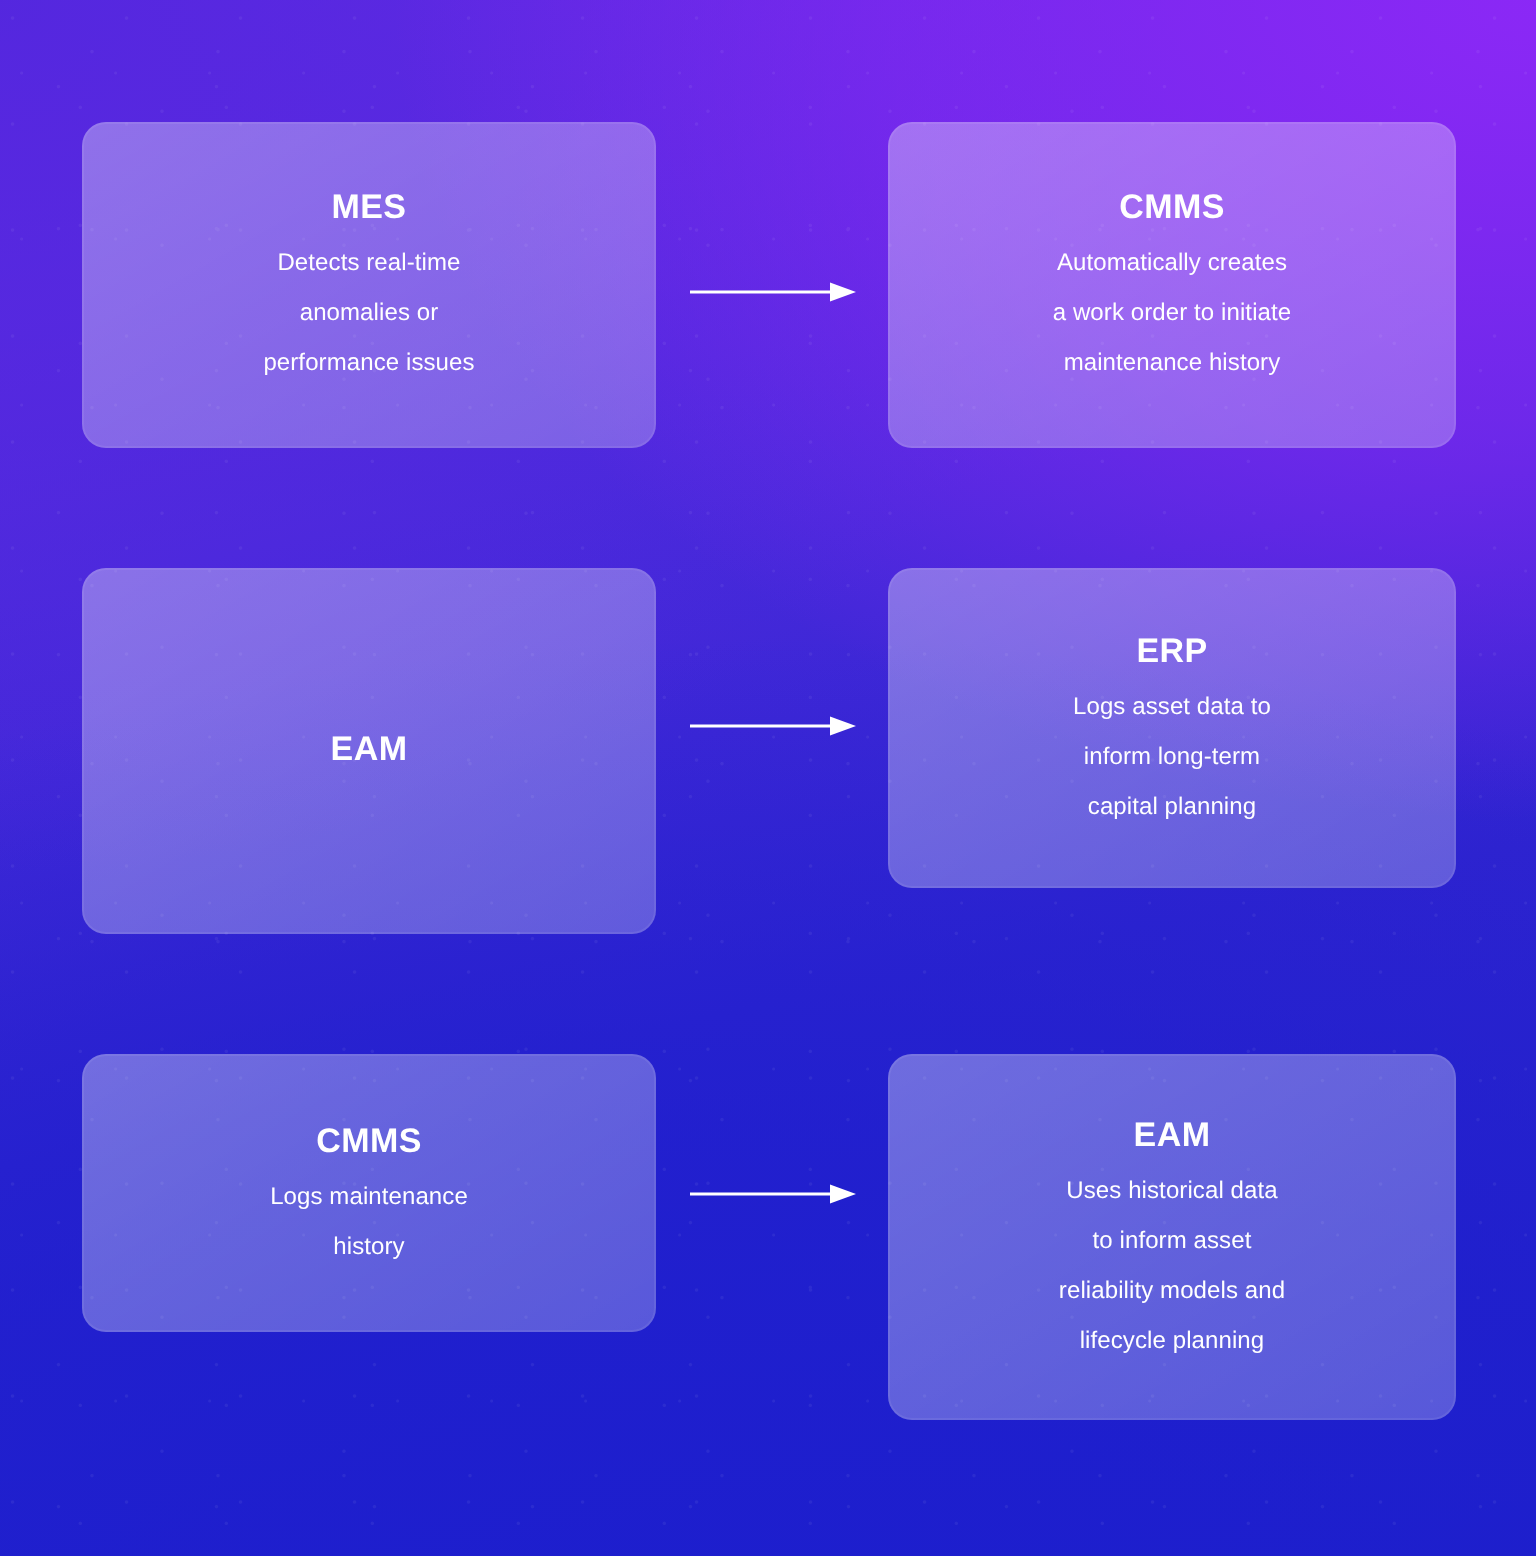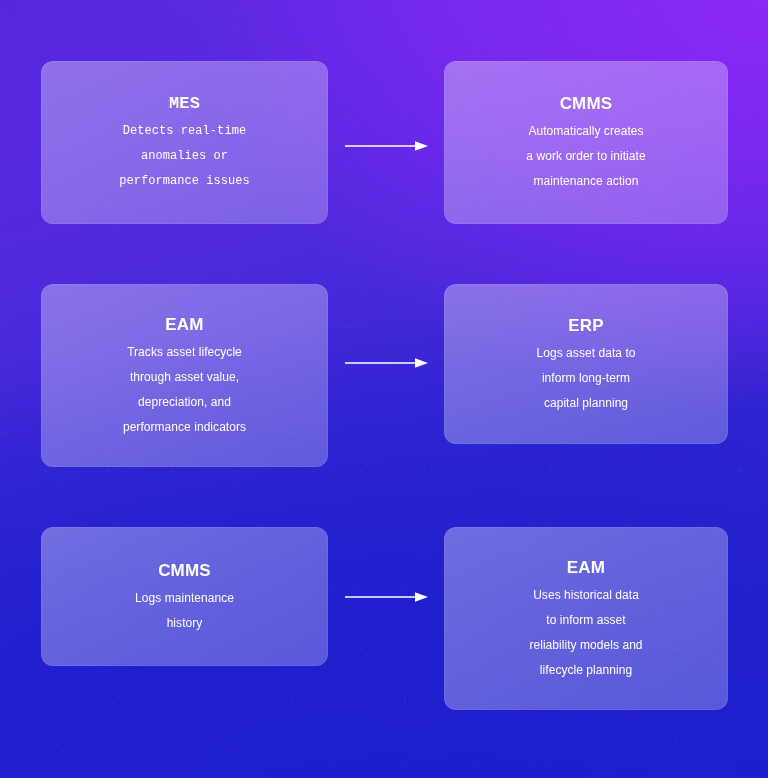--- a/index.html
+++ b/index.html
@@ -67,21 +67,21 @@
 
   .card-body {
     font-size:12px;
     font-weight:400;
     line-height:25px;
     letter-spacing:0.05px;
     white-space:pre-line;
   }
 
   
-  .c-mes   { left:41px;  top:61px;  width:287px; height:163px;font-family:Liberation Mono, monospace; }
+  .c-mes   { left:41px;  top:61px;  width:287px; height:163px; }
   .c-cmms1 { left:444px; top:61px;  width:284px; height:163px; }
   .c-eam1  { left:41px;  top:284px; width:287px; height:183px; }
   .c-erp   { left:444px; top:284px; width:284px; height:160px; }
   .c-cmms2 { left:41px;  top:527px; width:287px; height:139px; }
   .c-eam2  { left:444px; top:527px; width:284px; height:183px; }
 
   
   .arrow {
     position:absolute;
     left:345px;
@@ -111,29 +111,25 @@
     <svg viewBox="0 0 84 14" xmlns="http://www.w3.org/2000/svg">
       <line x1="0" y1="7" x2="72" y2="7" stroke="#ffffff" stroke-width="1.6"></line>
       <polygon points="70,2.2 83,7 70,11.8" fill="#ffffff"></polygon>
     </svg>
   </div>
 
   <div class="card c-cmms1">
     <div class="card-title">CMMS</div>
     <div class="card-body">Automatically creates
 a work order to initiate
-maintenance action</div>
+maintenance history</div>
   </div>
 
   <div class="card c-eam1">
     <div class="card-title">EAM</div>
-    <div class="card-body">Tracks asset lifecycle
-through asset value,
-depreciation, and
-performance indicators</div>
   </div>
 
   <div class="arrow a2">
     <svg viewBox="0 0 84 14" xmlns="http://www.w3.org/2000/svg">
       <line x1="0" y1="7" x2="72" y2="7" stroke="#ffffff" stroke-width="1.6"></line>
       <polygon points="70,2.2 83,7 70,11.8" fill="#ffffff"></polygon>
     </svg>
   </div>
 
   <div class="card c-erp">

